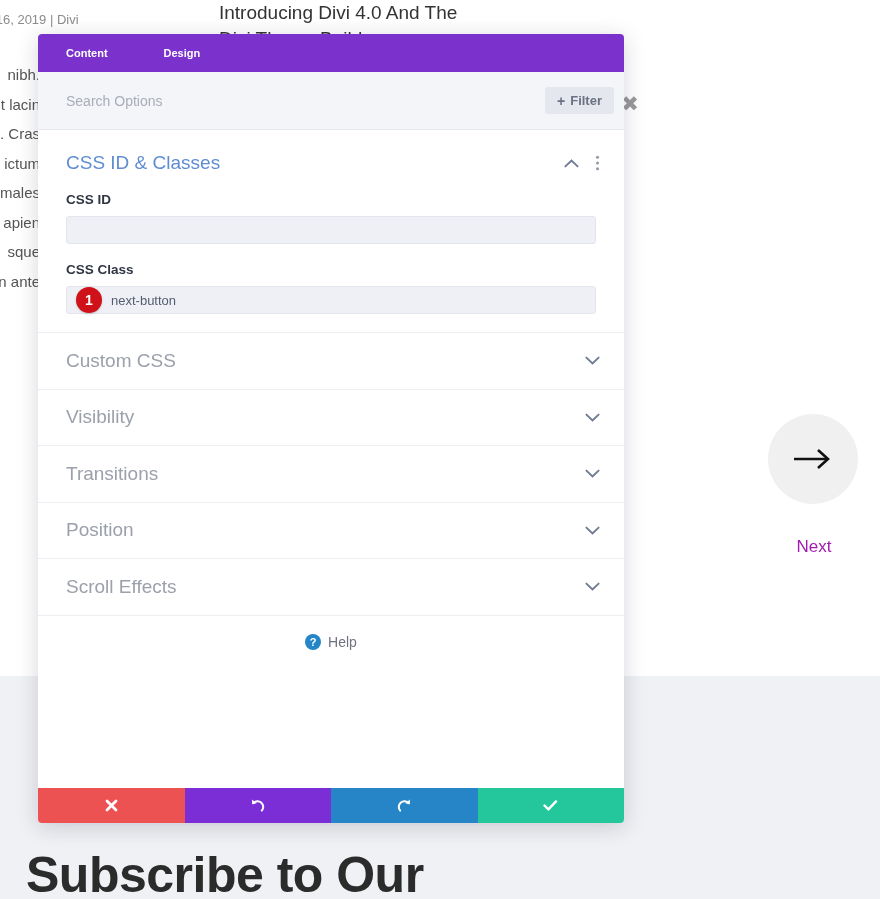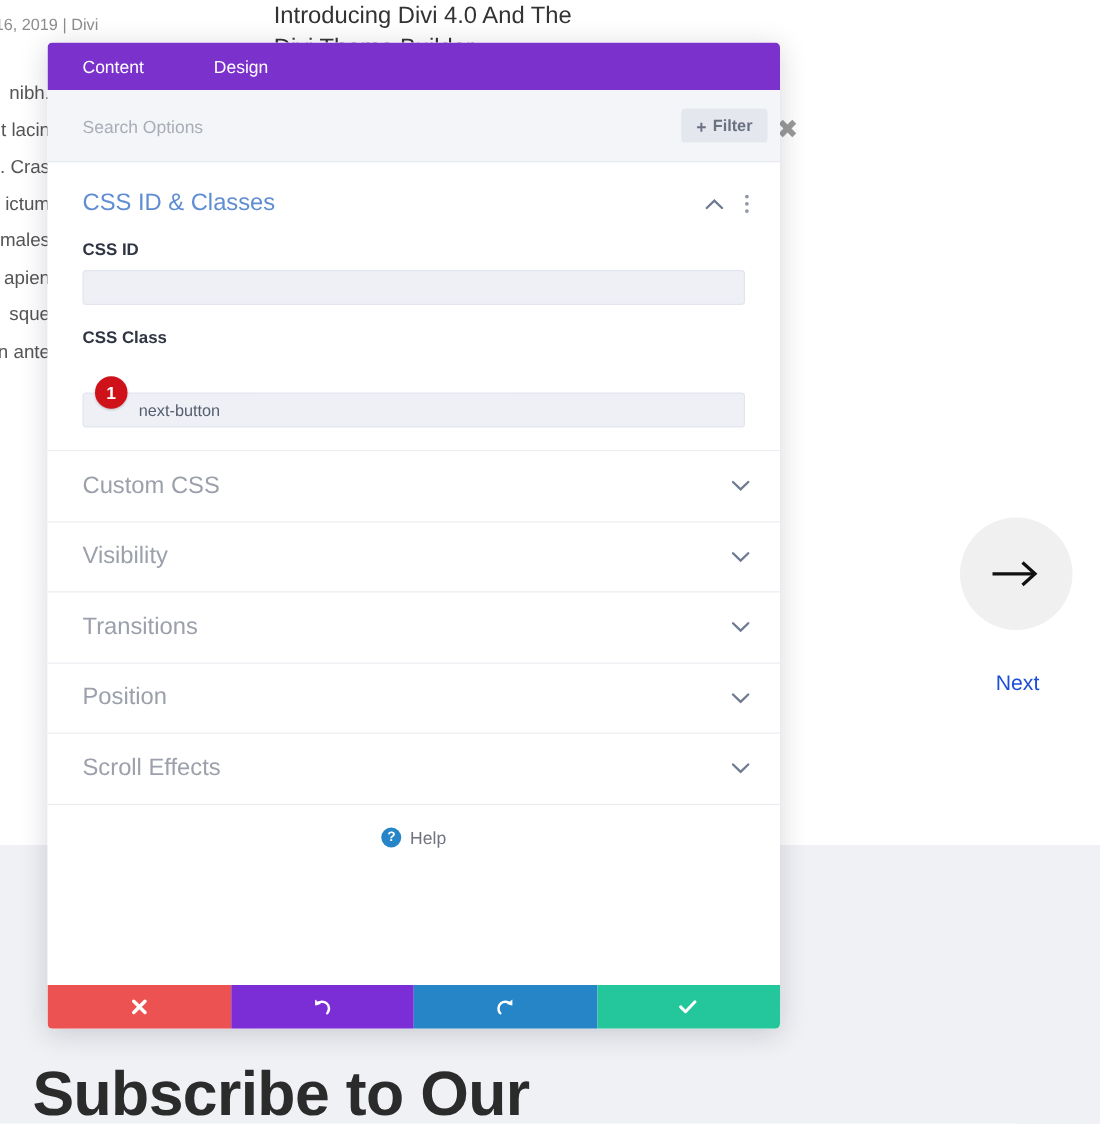--- a/index.html
+++ b/index.html
@@ -84,21 +84,21 @@
     border-radius: 50%;
     background: #f0f0f0;
     display: flex;
     align-items: center;
     justify-content: center;
   }
   .next-circle svg { display: block; }
   .next-label {
     margin-top: 33px;
     font-size: 17px;
-    color: #1d4ed8;
+    color: #a21caf;
   }
 
   .subscribe-heading {
     position: absolute;
     left: 26px; top: 846px;
     font-size: 50px;
     font-weight: 700;
     letter-spacing: -0.5px;
     color: #2b2b2b;
     white-space: nowrap;
@@ -151,22 +151,22 @@
     background: #7b32cc;
     display: flex;
     align-items: stretch;
     flex: 0 0 auto;
   }
   .tab {
     display: flex;
     align-items: center;
     justify-content: center;
     padding: 0 28px;
-    font-size: 14px;
-    font-weight: 400;
+    font-size: 11px;
+    font-weight: 700;
     color: #ffffff;
     cursor: pointer;
     white-space: nowrap;
   }
   .tab.active { background: #8c44e8; }
 
   .searchbar {
     height: 58px;
     background: #f4f5f8;
     border-bottom: 1px solid #e4e7ee;
@@ -254,21 +254,21 @@
     background: #cf1219;
     color: #ffffff;
     font-size: 14px;
     font-weight: 700;
     display: flex;
     align-items: center;
     justify-content: center;
     z-index: 3;
     box-shadow: 0 1px 2px rgba(0,0,0,0.2);
   }
-  .field-badged .field-input { padding-left: 44px; margin-top: 28px; }
+  .field-badged .field-input { padding-left: 44px; }
 
   
   .acc-row {
     height: 56.5px;
     border-bottom: 1px solid #eceef2;
     display: flex;
     align-items: center;
     padding: 0 24px 0 28px;
     cursor: pointer;
   }

